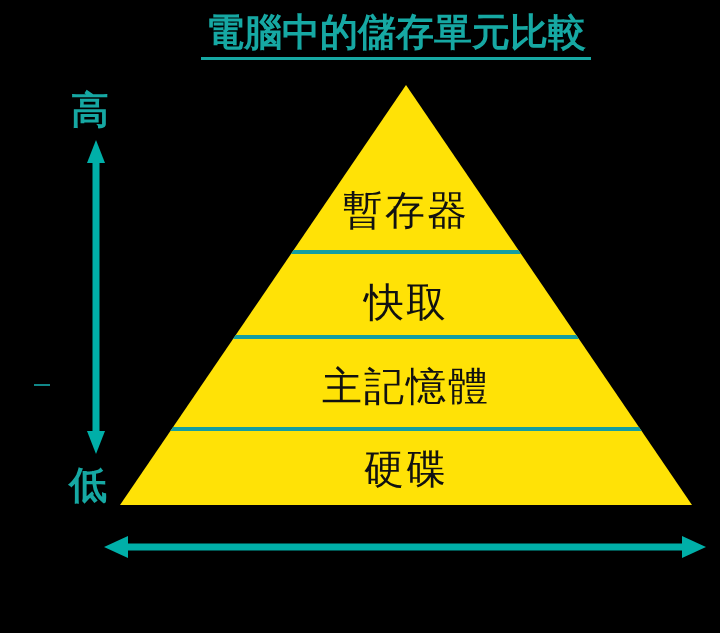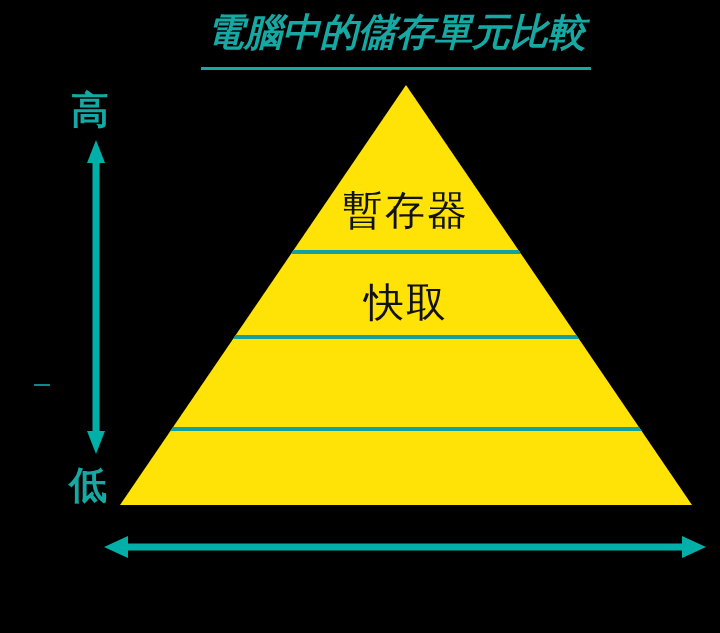--- a/index.html
+++ b/index.html
@@ -28,22 +28,21 @@
     width:396px;
     text-align:center;
     font-size:38px;
     font-weight:bold;
     color:var(--title-teal);
     line-height:1.1;
   }
   .title-inner{
     display:inline-block;
     border-bottom:3px solid var(--title-teal);
-    padding:0 5px 13px 5px;
-    font-style:italic;
+    padding:0 5px 3px 5px;
   }
   
   .pyramid{
     position:absolute;
     left:120px;
     top:85px;
     width:572px;
     height:420px;
     background:var(--yellow);
     clip-path:polygon(50% 0%, 0% 100%, 100% 100%);
@@ -115,22 +114,24 @@
     <span class="title-inner">電腦中的儲存單元比較</span>
   </div>
 
   <div class="pyramid">
     <div class="layer-label l1">暫存器</div>
     <div class="divider d1"></div>
 
     <div class="layer-label l2">快取</div>
     <div class="divider d2"></div>
 
+    <div class="layer-label l3">主記憶體</div>
     <div class="divider d3"></div>
 
+    <div class="layer-label l4">硬碟</div>
   </div>
 
   <div class="axis-label high">高</div>
 
   <svg class="v-arrow" width="20" height="314" viewBox="0 0 20 314">
     <rect x="6.5" y="16" width="7" height="282" fill="#00AFA8"></rect>
     <polygon points="10,0 1,23 19,23" fill="#00AFA8"></polygon>
     <polygon points="10,314 1,291 19,291" fill="#00AFA8"></polygon>
   </svg>
 

